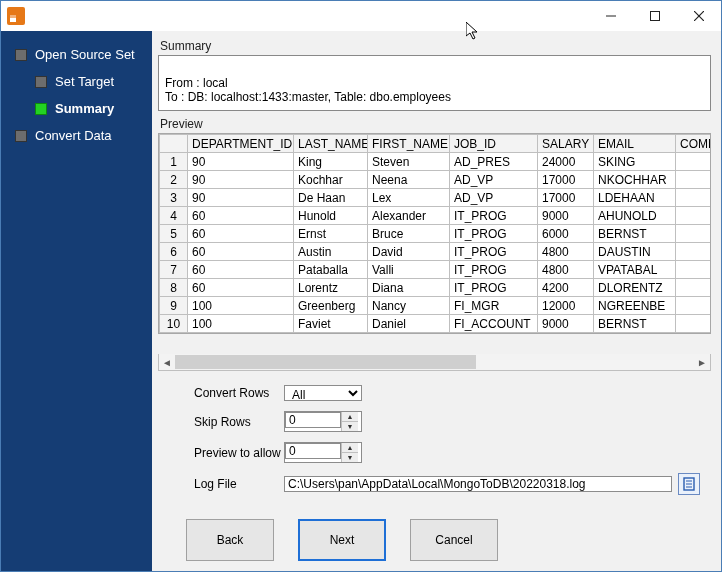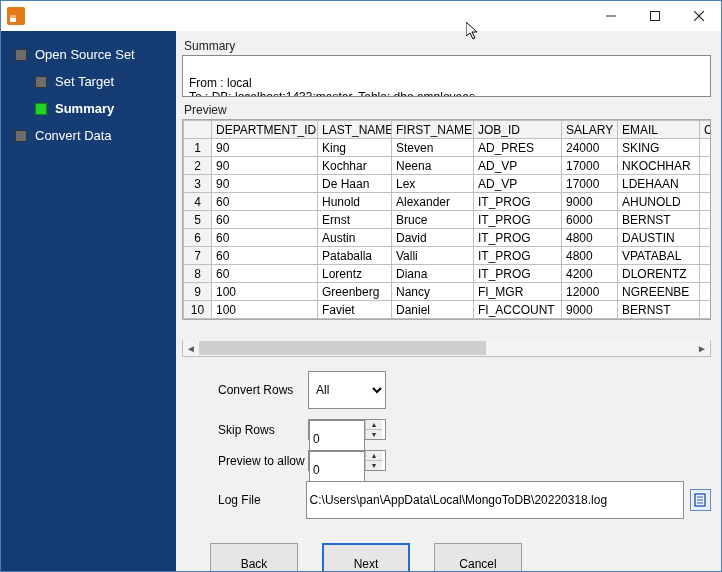--- a/index.html
+++ b/index.html
@@ -45,21 +45,21 @@
   }
   .win-btn svg { display: block; }
 
   .main-wrap {
     display: flex;
     height: calc(100% - 30px);
   }
 
   
   .sidebar {
-    width: 175px;
+    width: 151px;
     background: #153d74;
     color: #fff;
     padding-top: 10px;
   }
   .step {
     display: flex;
     align-items: center;
     gap: 8px;
     padding: 6px 0 6px 14px;
     position: relative;
@@ -170,21 +170,21 @@
   .form-row label {
     width: 90px;
     font-size: 12px;
   }
   .form-row select, .form-row input[type=text] {
     font-family: inherit;
     font-size: 12px;
     padding: 1px 3px;
     border: 1px solid #8c8c8c;
     background: #fff;
-    height: 38px;
+    height: 16px;
   }
   .form-row select { width: 78px; }
   .spinner {
     display: flex;
     border: 1px solid #8c8c8c;
     height: 21px;
     width: 78px;
     background: #fff;
   }
   .spinner input {

